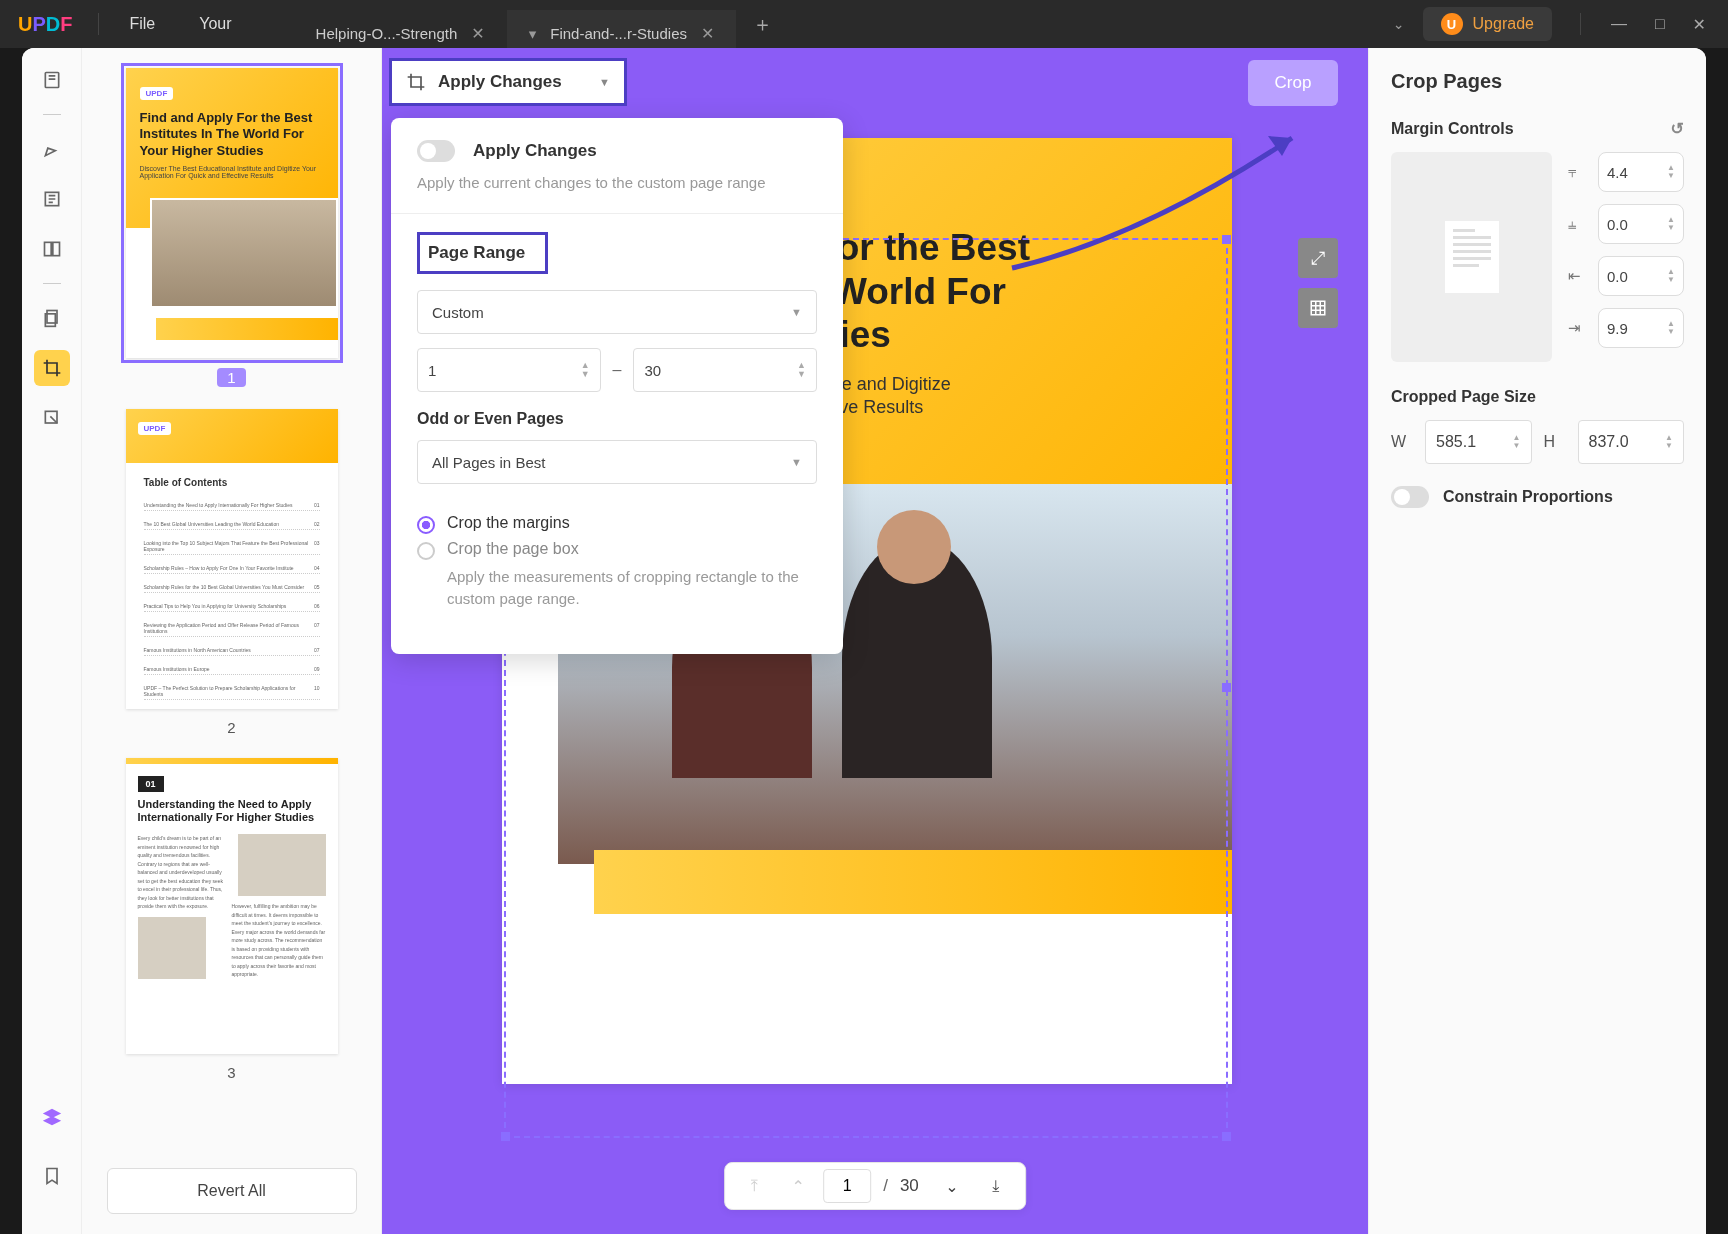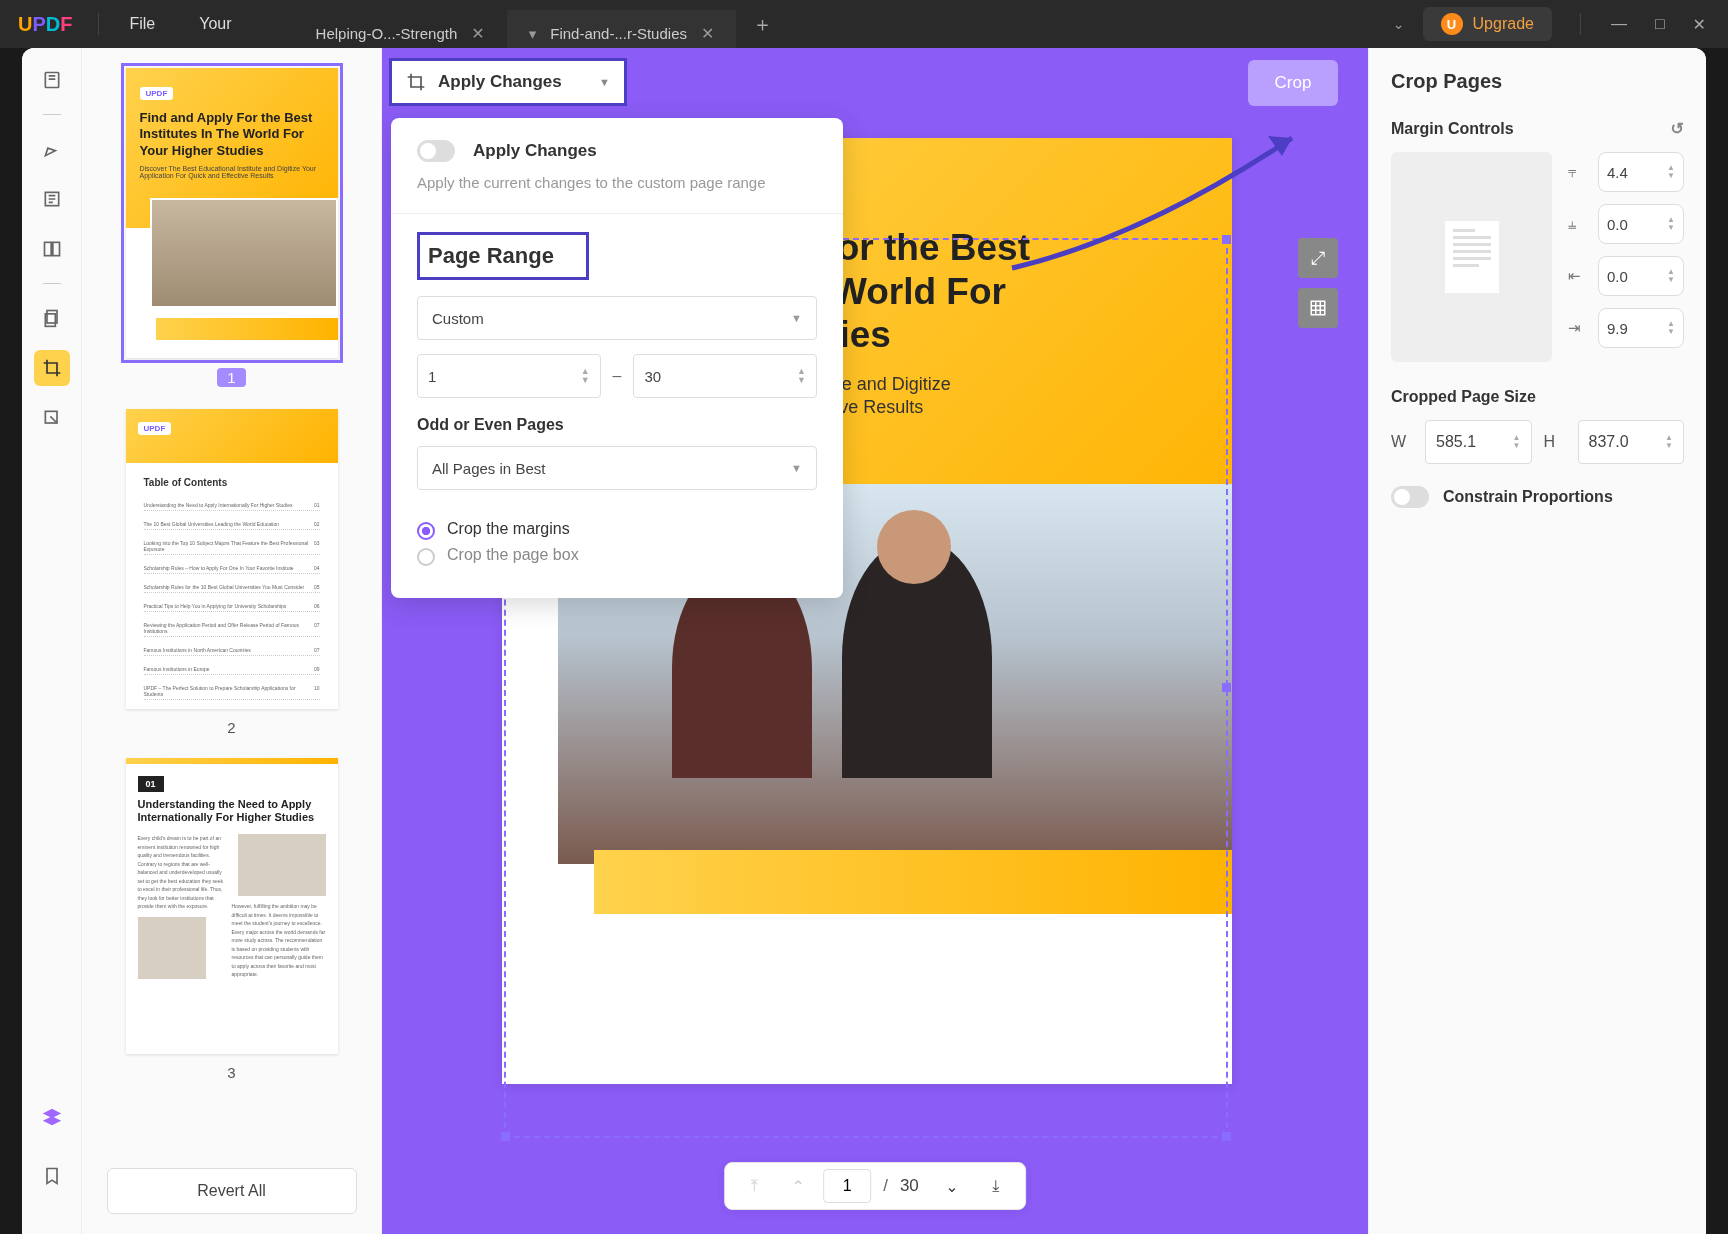--- a/index.html
+++ b/index.html
@@ -73,21 +73,21 @@
 .apply-btn { position: absolute; left: 7px; top: 10px; width: 238px; height: 48px; background: #fff; border: 3px solid #4c3ec3; display: flex; align-items: center; gap: 12px; padding: 0 14px; font-weight: 600; color: #333; font-size: 17px; z-index: 30; }
 
 
 .dropdown { position: absolute; left: 9px; top: 70px; width: 452px; background: #fff; border-radius: 8px; box-shadow: 0 6px 28px rgba(0,0,0,.16); padding: 22px 26px 26px; z-index: 25; }
 .dd-row1 { display: flex; align-items: center; gap: 18px; margin-bottom: 10px; }
 .toggle { width: 38px; height: 22px; background: #ddd; border-radius: 11px; position: relative; }
 .toggle::after { content: ""; position: absolute; width: 16px; height: 16px; background: #fff; border-radius: 50%; top: 3px; left: 3px; }
 .dd-h { font-weight: 600; font-size: 17px; color: #333; }
 .dd-sub { color: #999; font-size: 15px; line-height: 1.4; margin-bottom: 20px; }
 .dd-divider { height: 1px; background: #eee; margin: 0 -26px 18px; }
-.dd-pr { display: inline-block; border: 3px solid #4c3ec3; padding: 8px 32px 8px 8px; font-weight: 600; font-size: 22px; color: #333; margin-bottom: 16px; }
+.dd-pr { display: inline-block; border: 3px solid #4c3ec3; padding: 8px 20px 8px 8px; font-weight: 600; font-size: 17px; color: #333; margin-bottom: 16px; }
 .dd-select { width: 100%; height: 44px; border: 1px solid #ddd; border-radius: 4px; padding: 0 14px; font-size: 15px; color: #444; display: flex; align-items: center; justify-content: space-between; margin-bottom: 14px; }
 .dd-range { display: flex; align-items: center; gap: 12px; margin-bottom: 18px; }
 .spin { flex: 1; height: 44px; border: 1px solid #ddd; border-radius: 4px; display: flex; align-items: center; padding: 0 10px; justify-content: space-between; font-size: 15px; color: #444; }
 .spin-ctrl { display: flex; flex-direction: column; color: #aaa; font-size: 9px; line-height: 1; }
 .dd-label { font-weight: 600; font-size: 16px; color: #333; margin-bottom: 12px; }
 .dd-radio-row { display: flex; align-items: flex-start; gap: 12px; margin-bottom: 6px; }
 .radio { width: 18px; height: 18px; border-radius: 50%; border: 2px solid #ccc; margin-top: 2px; flex-shrink: 0; }
 .radio.on { border-color: #8a5cff; background: radial-gradient(circle,#8a5cff 0 40%,transparent 45%); }
 .dd-opt-label { font-size: 16px; color: #333; }
 .dd-opt-sub { font-size: 15px; color: #999; line-height: 1.45; padding-left: 30px; margin-bottom: 18px; }
@@ -417,20 +417,21 @@
       </div>
       <div style="height:16px;"></div>
       <div class="dd-radio-row">
         <div class="radio on"></div>
         <div class="dd-opt-label">Crop the margins</div>
       </div>
       <div class="dd-radio-row">
         <div class="radio"></div>
         <div class="dd-opt-label" style="color:#888;">Crop the page box</div>
       </div>
+      <div class="dd-opt-sub">Apply the measurements of cropping rectangle to the custom page range.</div>
     </div>
 
     <div class="pager">
       <div class="pager-btn dis">⤒</div>
       <div class="pager-btn dis">⌃</div>
       <input class="pager-input" value="1" style="">
       <span class="pager-sep">/</span>
       <span style="font-size:17px;color:#444;margin-right:8px;">30</span>
       <div class="pager-btn">⌄</div>
       <div class="pager-btn">⤓</div>

